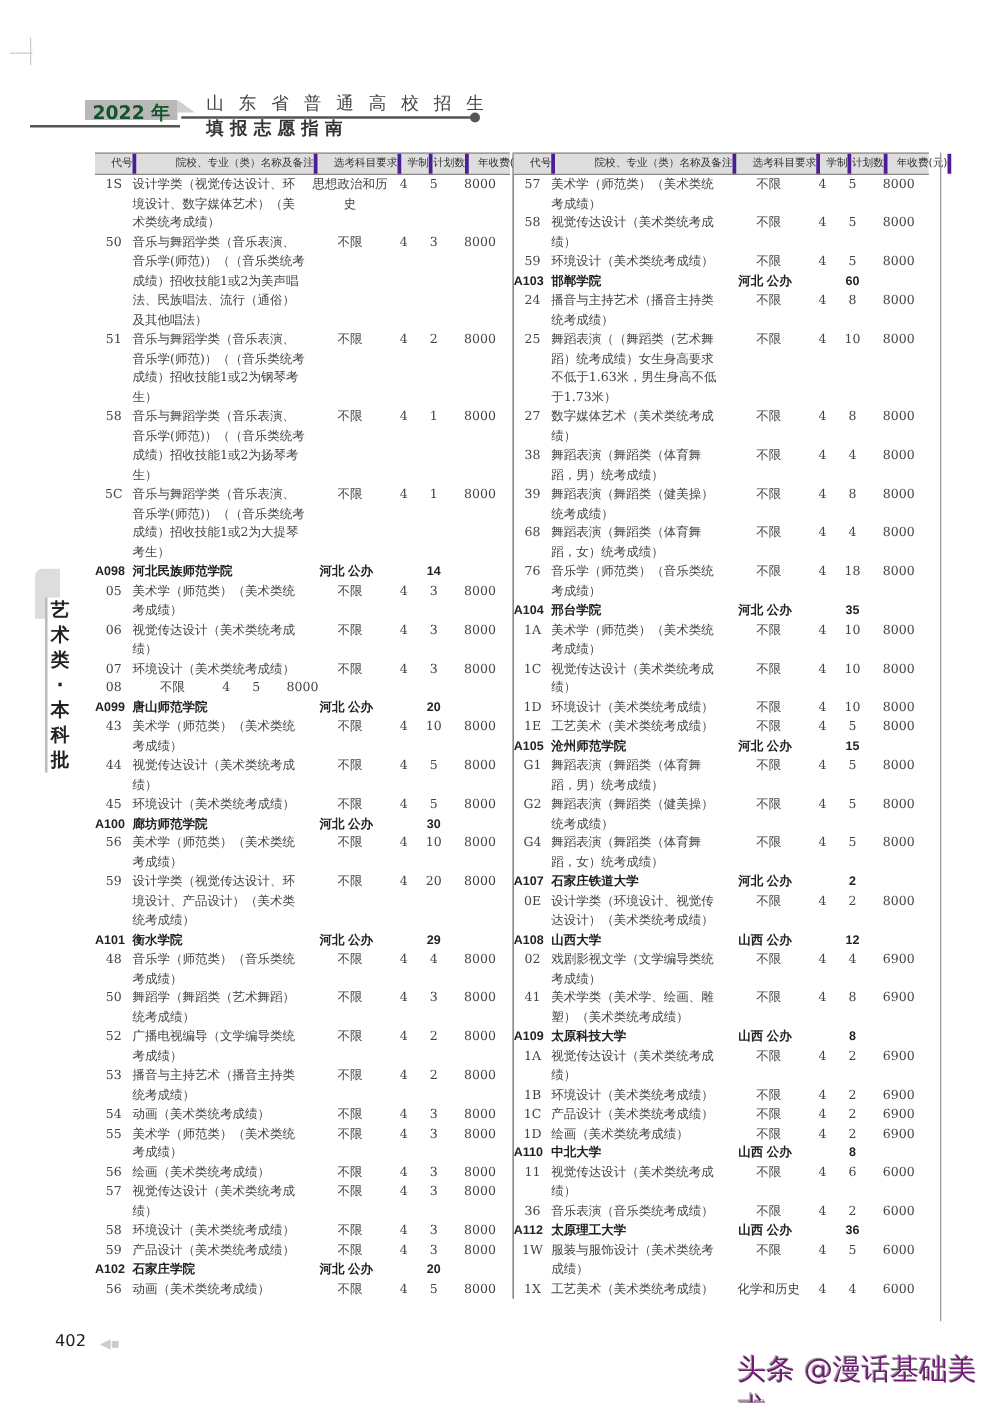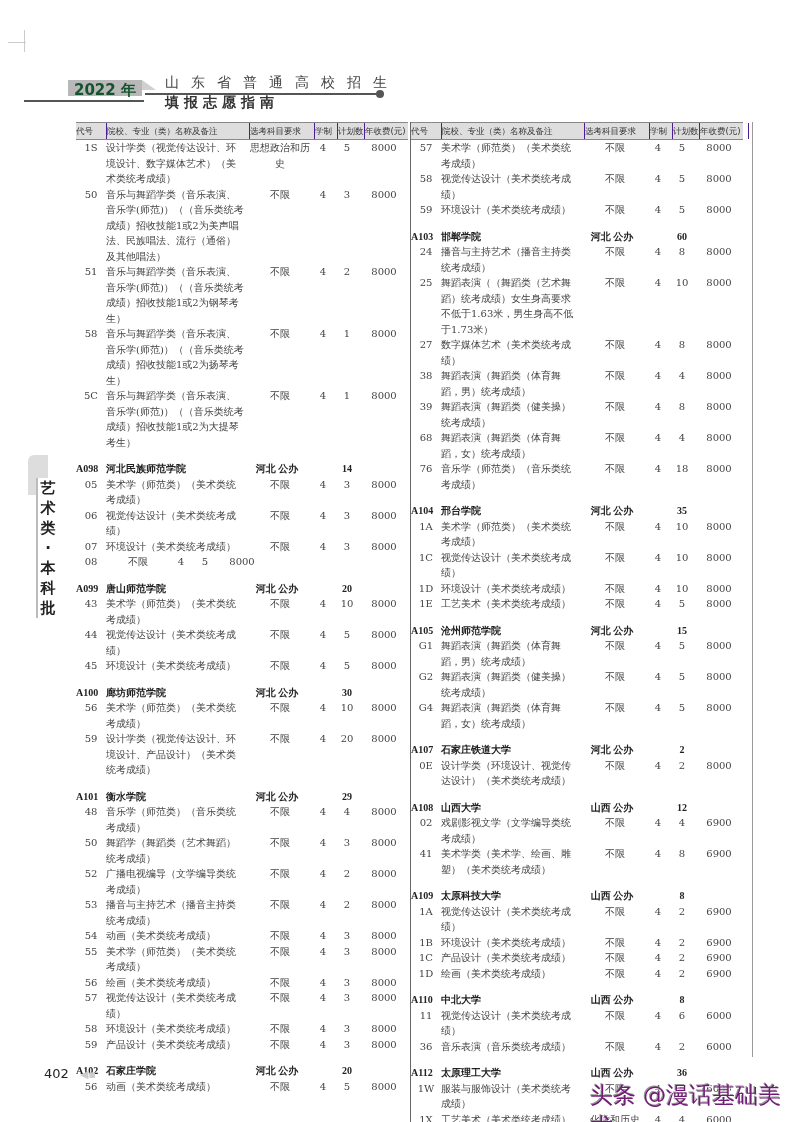--- a/index.html
+++ b/index.html
@@ -22,33 +22,33 @@
     font-family:"DejaVu Sans","Liberation Sans",sans-serif;text-align:center; }
   .hdr-sub { position:absolute; left:165px; top:94px; font-size:14px; font-weight:bold; letter-spacing:5px; color:#333;
     font-family:"DejaVu Sans","Liberation Sans",sans-serif; }
   .crop { position:absolute; background:#ccc; }
 
   .col { position:absolute; top:122px; width:332px; }
   .col.left { left:76px; }
   .col.right { left:410px; border-left:1.5px solid #666; padding-left:0; }
   .thead { display:flex; height:16px; background:#dedede; border-top:1px solid #888; border-bottom:1px solid #888;
     font-size:8.5px; line-height:16px; color:#333; font-family:"DejaVu Sans","Liberation Sans",sans-serif; }
-  .thead div { text-align:left; border-right:1px solid #4c1d95; white-space:nowrap; overflow:hidden; }
+  .thead div { text-align:right; border-right:3px solid #4c1d95; white-space:nowrap; overflow:hidden; }
   .c-code { width:30px; flex:none; }
   .c-name { width:142px; flex:none; }
   .c-req { width:64px; flex:none; }
   .c-yrs { width:22px; flex:none; }
   .c-plan { width:26px; flex:none; }
   .c-fee { width:48px; flex:none; }
   .row { display:flex; font-size:10px; line-height:15.5px; color:#444; }
   .row div { flex:none; }
   .row .c-code { text-align:center; }
   .row .c-name { padding-right:4px; box-sizing:border-box; }
   .row .c-req, .row .c-yrs, .row .c-plan, .row .c-fee { text-align:center; }
-  .row.school { font-family:Liberation Serif, serif; font-weight:bold; color:#222; font-size:10px;margin-top:11px; }
+  .row.school { font-family:Liberation Sans, sans-serif; font-weight:bold; color:#222; font-size:10px; }
   .row.school .c-code { text-align:left; }
   .row.school .c-req { padding-right:6px; box-sizing:border-box; }
 
   .side-tab { position:absolute; left:36px; top:478px; width:20px; background:#fff;
     font-family:"DejaVu Sans","Liberation Sans",sans-serif; font-weight:bold; font-size:15px; line-height:20px;
     text-align:center; color:#222; border-left:2px solid #bbb; }
   .side-shade { position:absolute; left:28px; top:455px; width:20px; height:40px; background:#ddd; border-radius:6px 0 0 0; }
   .page-no { position:absolute; left:44px; top:1066px; font-size:13px; font-family:"DejaVu Sans","Liberation Sans",sans-serif; color:#222; }
   .page-arrow { position:absolute; left:80px; top:1068px; color:#ccc; font-size:11px; }
   .watermark { position:absolute; left:590px; top:1080px; font-size:23px; color:#701a75;

